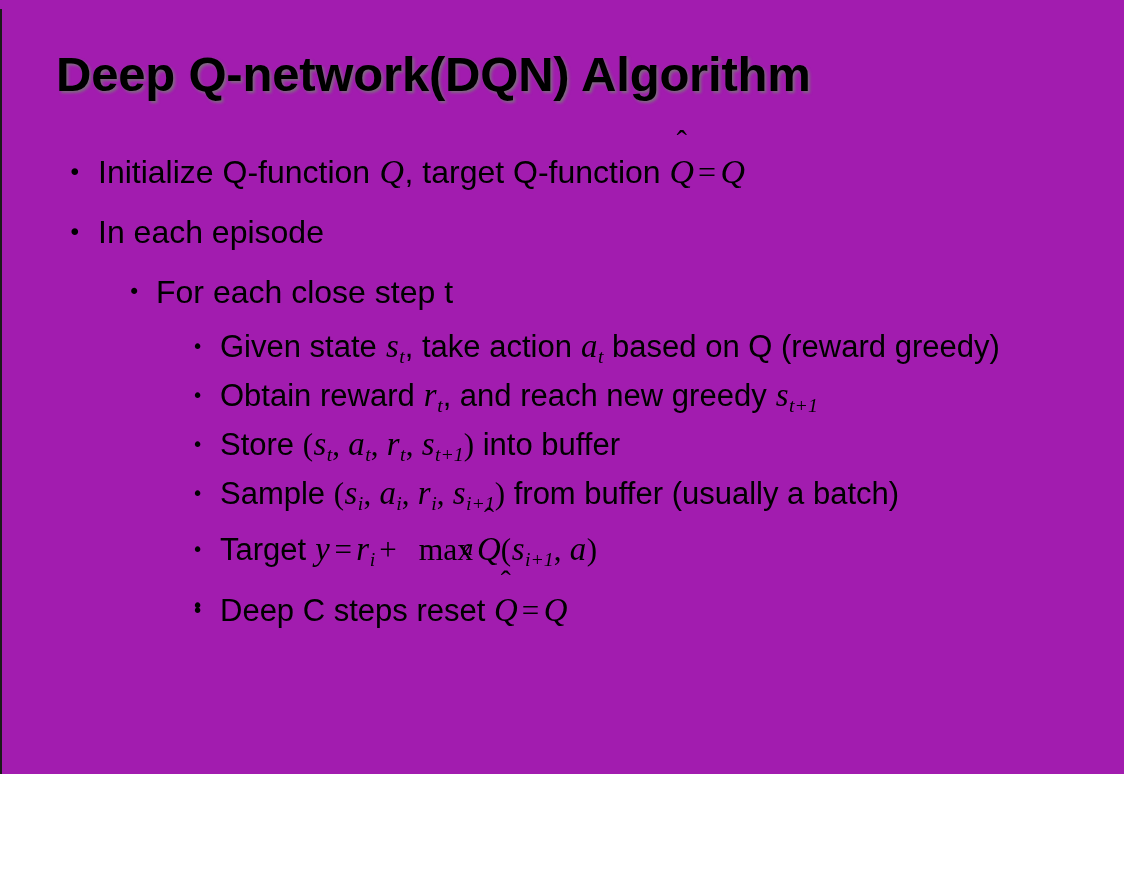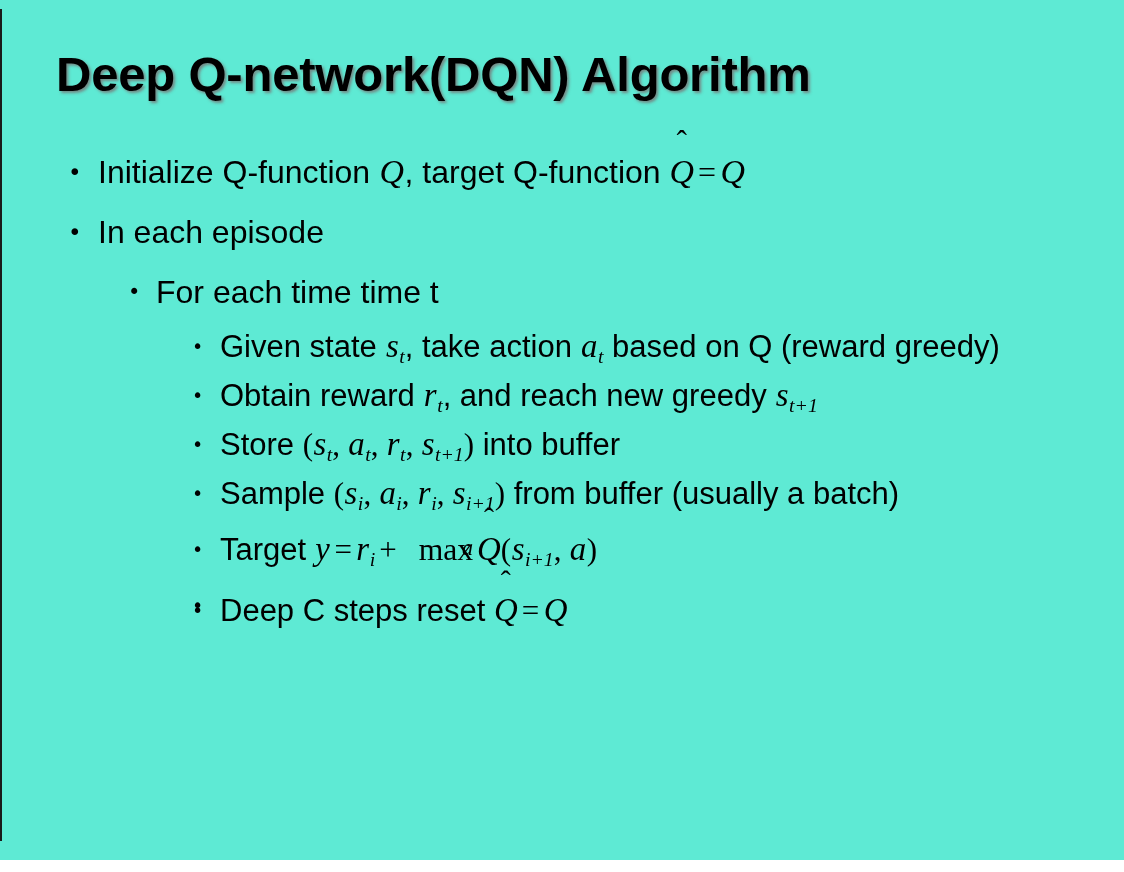--- a/index.html
+++ b/index.html
@@ -6,22 +6,22 @@
     margin: 0;
     padding: 0;
     background: #ffffff;
   }
   body {
     font-family: "Liberation Sans", sans-serif;
   }
   .slide {
     position: relative;
     width: 1124px;
-    height: 860px;
-    background: #5eead4;
+    height: 774px;
+    background: #a21caf;
     overflow: hidden;
     box-sizing: border-box;
   }
   
   .left-rule {
     position: absolute;
     left: 0px;
     top: 9px;
     width: 2px;
     height: 832px;
@@ -166,21 +166,21 @@
       <span class="txt"><span>Initialize Q-function </span><span class="mi">Q</span><span>, target Q-function </span><span class="qhat"><span class="hat">̂</span><span>Q</span></span><span class="mo">=</span><span class="mi">Q</span></span>
     </div>
 
     <div class="bullet lvl1">
       <span class="dot">•</span>
       <span class="txt">In each episode</span>
     </div>
 
     <div class="bullet lvl2">
       <span class="dot">•</span>
-      <span class="txt">For each time time t</span>
+      <span class="txt">For each close step t</span>
     </div>
 
     <div class="bullet lvl3">
       <span class="dot">•</span>
       <span class="txt"><span>Given state </span><span class="mi">s</span><sub class="ms">t</sub><span>, take action </span><span class="mi">a</span><sub class="ms">t</sub><span> based on Q (reward greedy)</span></span>
     </div>
 
     <div class="bullet lvl3">
       <span class="dot">•</span>
       <span class="txt"><span>Obtain reward </span><span class="mi">r</span><sub class="ms">t</sub><span>, and reach new greedy </span><span class="mi">s</span><sub class="ms">t+1</sub></span>

